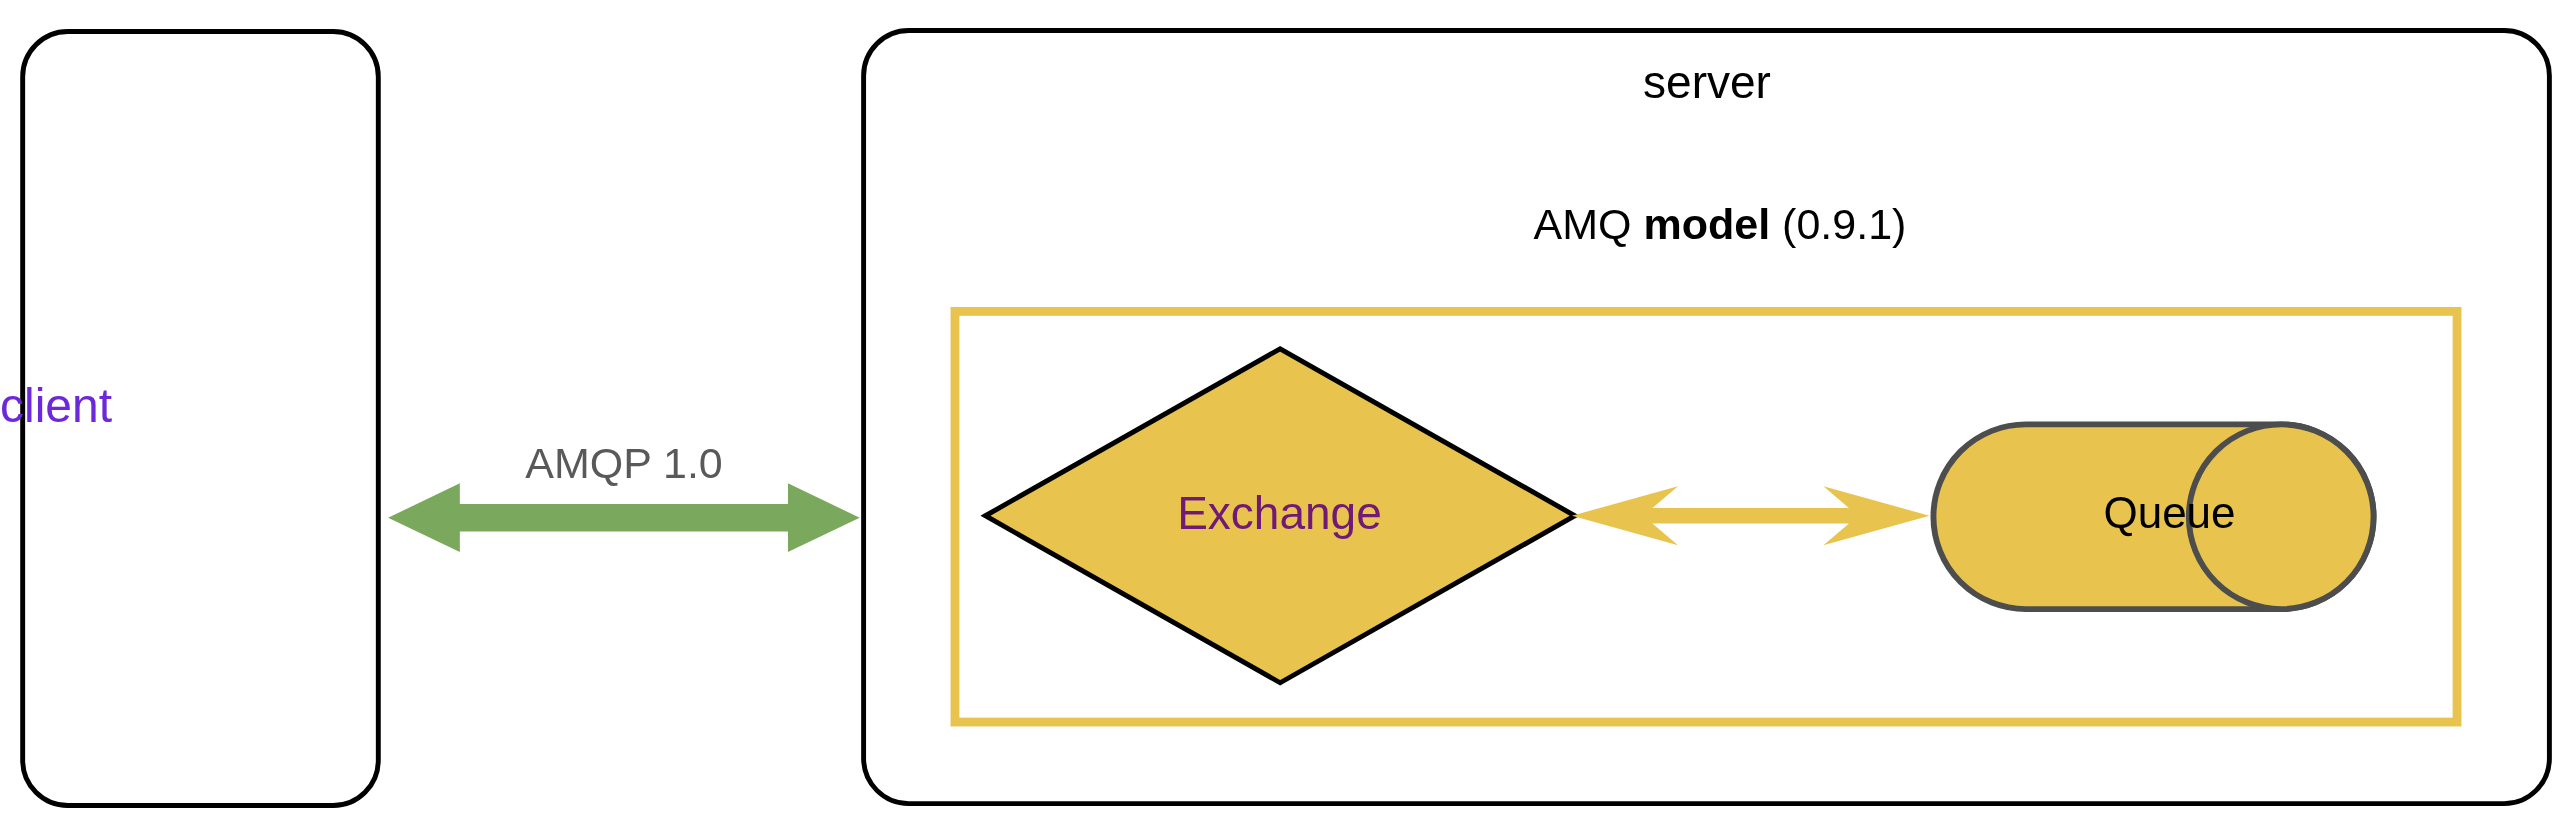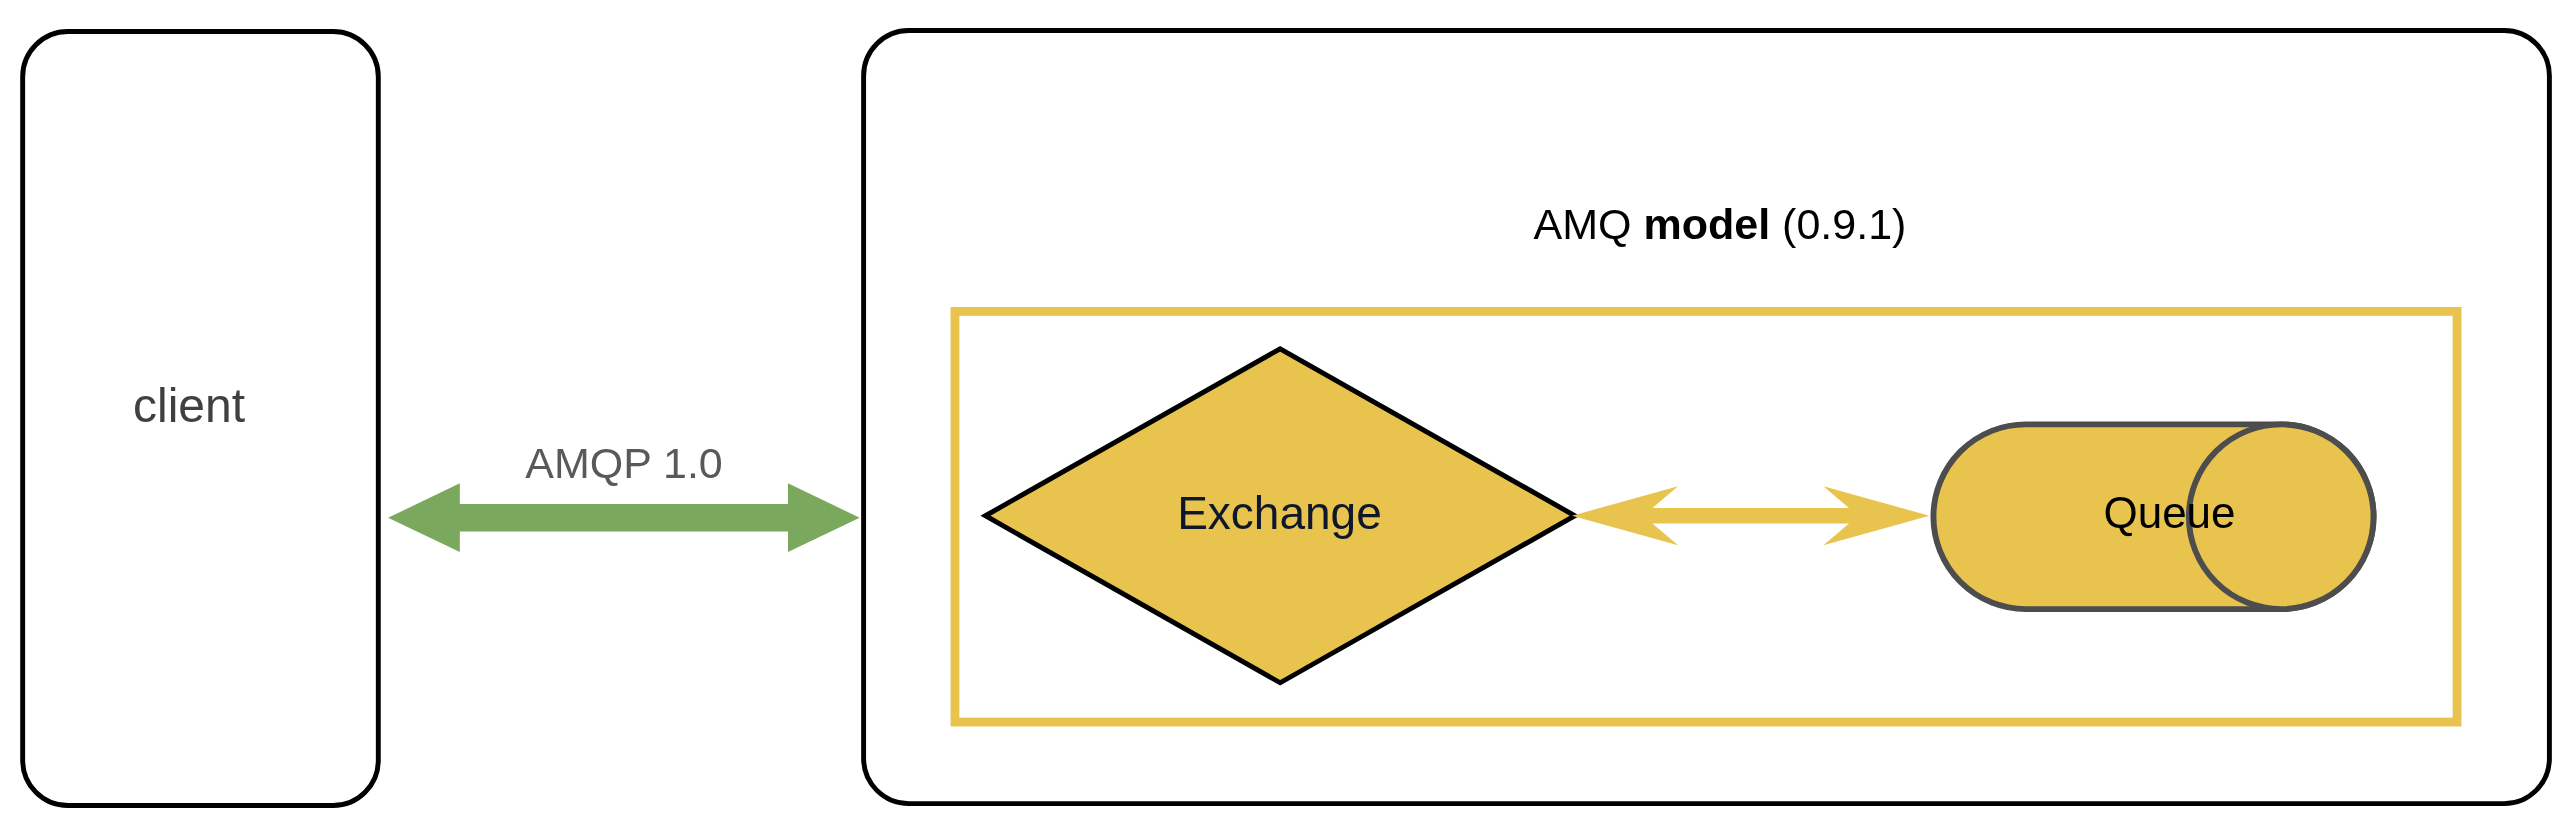--- a/index.html
+++ b/index.html
@@ -28,23 +28,22 @@
   }
   .lbl {
     position: absolute;
     white-space: nowrap;
     line-height: 1;
   }
   .lbl-client {
     left: 0px;
     top: 382px;
     width: 378px;
-    text-align: center;
     font-size: 48px;
-    color: #404040;
+    color: #6d28d9;
   }
   .lbl-server {
     left: 864px;
     top: 59px;
     width: 1686px;
     text-align: center;
     font-size: 46px;
     color: #000000;
   }
   .lbl-amqp {
@@ -73,21 +72,21 @@
     text-align: center;
     font-size: 39px;
     color: #595959;
   }
   .lbl-exchange {
     left: 985px;
     top: 490px;
     width: 589px;
     text-align: center;
     font-size: 46px;
-    color: #0f172a;
+    color: #701a75;
   }
   .lbl-queue {
     left: 1983px;
     top: 491px;
     width: 373px;
     text-align: center;
     font-size: 44px;
     color: #000000;
   }
 </style>
@@ -115,20 +114,21 @@
     </g>
 
     <g>
       <path d="M 2062,432 L 2322,432 A 94,94 0 0 1 2322,620 L 2062,620 A 94,94 0 0 1 2062,432 Z" fill="#e8c44f" stroke="#4d4d4d" stroke-width="6"></path>
       <ellipse cx="2322" cy="526" rx="94" ry="94" fill="#e8c44f" stroke="#4d4d4d" stroke-width="6"></ellipse>
     </g>
   </svg>
 
   <div class="lbl lbl-client">client</div>
 
+  <div class="lbl lbl-server">server</div>
 
   <div class="lbl lbl-amqp">AMQP 1.0</div>
 
   <div class="lbl lbl-amqmodel"><span>AMQ </span><span class="bold">model</span><span> (0.9.1)</span></div>
 
 
   <div class="lbl lbl-exchange">Exchange</div>
 
   <div class="lbl lbl-queue">Queue</div>
 

